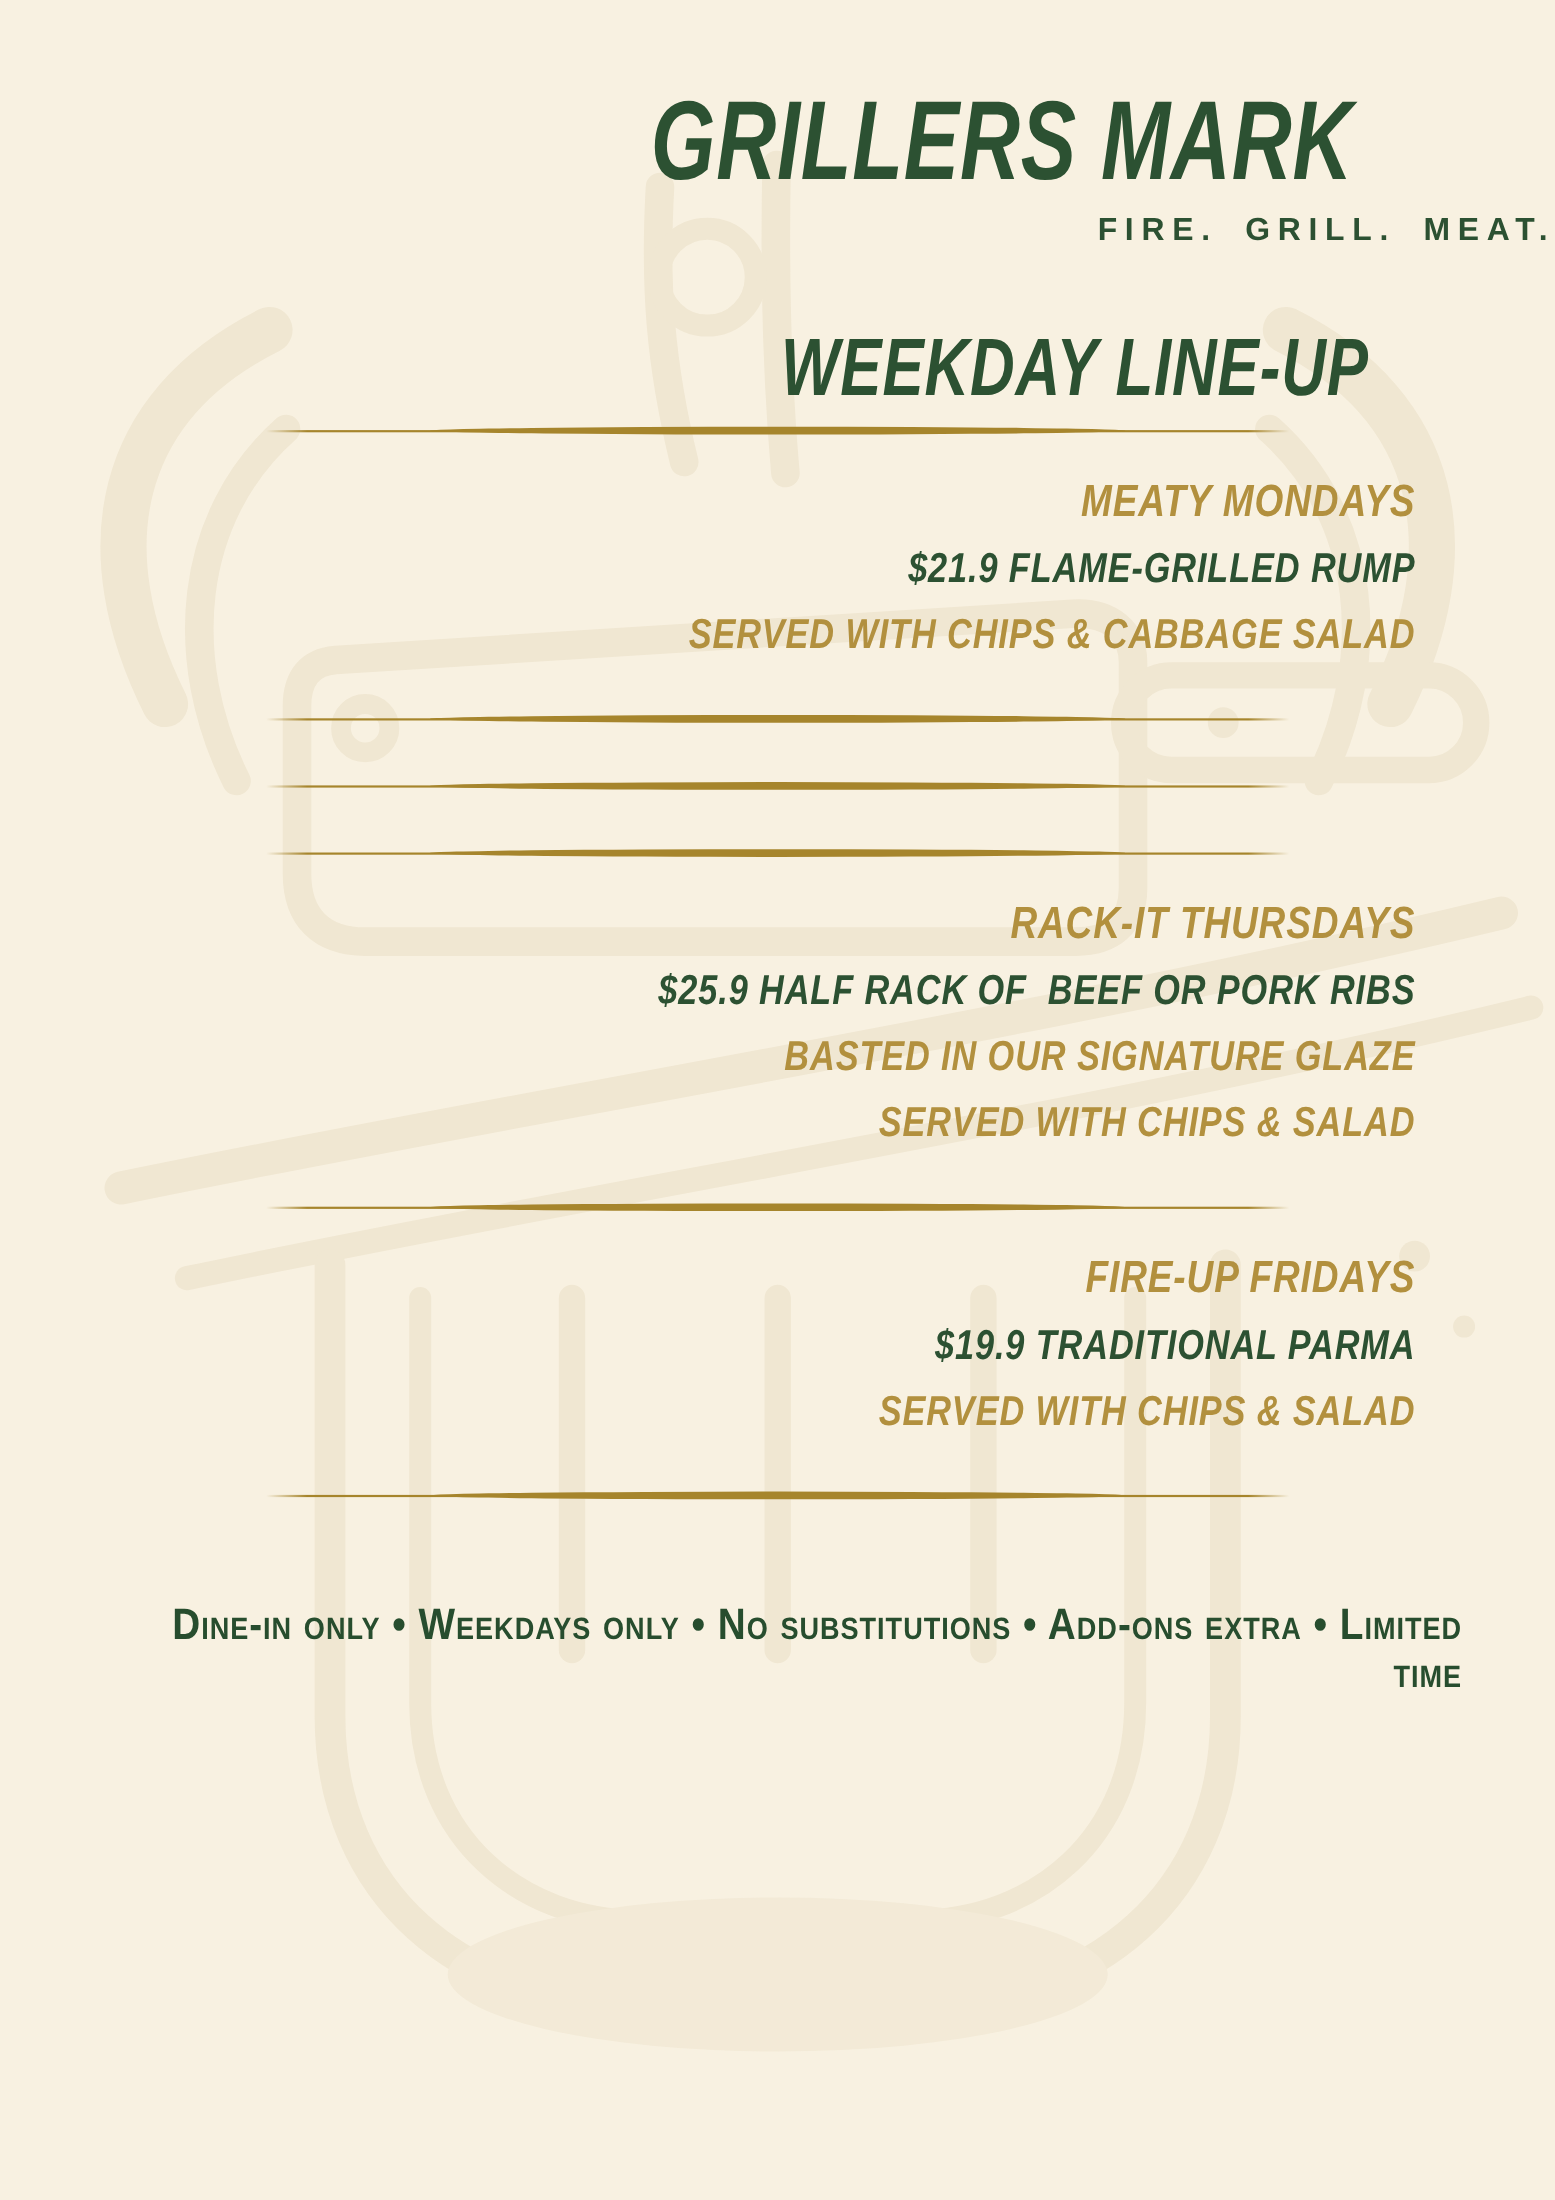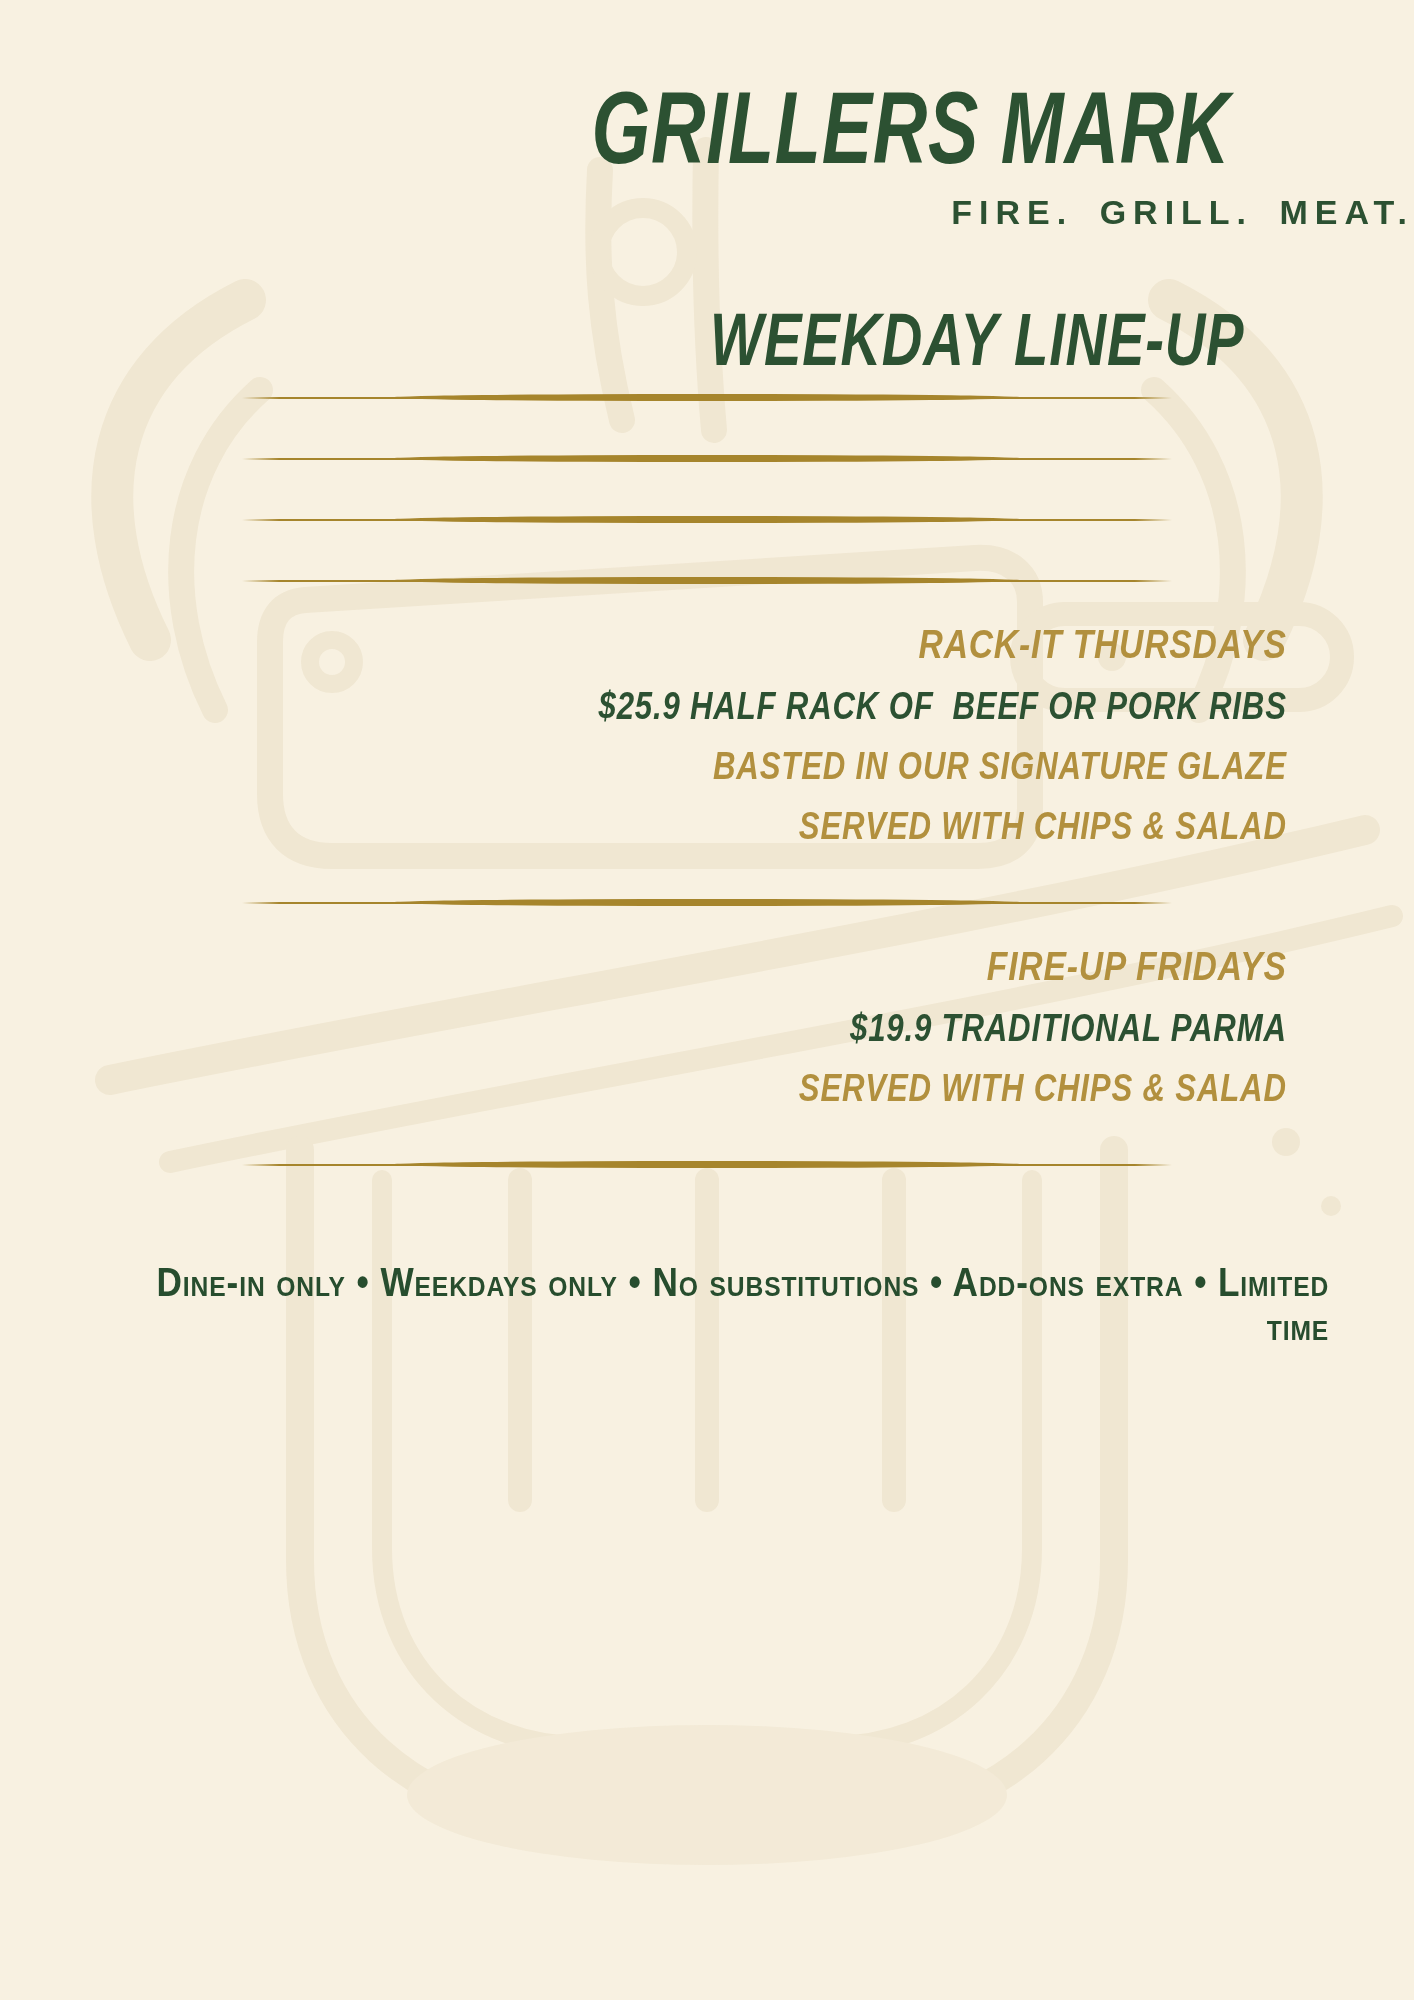--- a/index.html
+++ b/index.html
@@ -14,21 +14,21 @@
 
   .brand-name{
     margin:72px 0 0 0;
     font-size:102px;line-height:1.1;
     font-weight:bold;font-style:italic;
     color:#2c5132;letter-spacing:1px;
     transform:scaleX(.74);
   }
   .brand-tagline{
     margin:8px 0 0 0;
-    font-size:34px;line-height:1.2;
+    font-size:29px;line-height:1.2;
     font-weight:bold;color:#2c5132;
     letter-spacing:7px;word-spacing:10px;
   }
   .menu-title{
     margin:66px 0 0 0;
     font-size:74px;line-height:1.1;
     font-weight:bold;font-style:italic;
     color:#2c5132;letter-spacing:1px;
     transform:scaleX(.76);
   }
@@ -109,20 +109,25 @@
 </svg>
 
 <div class="poster">
 
   <h1 class="brand-name">GRILLERS MARK</h1>
   <div class="brand-tagline">FIRE. GRILL. MEAT.</div>
 
   <h2 class="menu-title">WEEKDAY LINE-UP</h2>
   <div class="divider first"></div>
 
+  <section>
+    <h3 class="day-title">MEATY MONDAYS</h3>
+    <p class="line green">$21.9 FLAME-GRILLED RUMP</p>
+    <p class="line gold">SERVED WITH CHIPS &amp; CABBAGE SALAD</p>
+  </section>
   <div class="divider"></div>
 
   <div class="divider"></div>
 
   <div class="divider"></div>
 
   <section>
     <h3 class="day-title">RACK-IT THURSDAYS</h3>
     <p class="line green">$25.9 HALF RACK OF  BEEF OR PORK RIBS</p>
     <p class="line gold">BASTED IN OUR SIGNATURE GLAZE</p>

